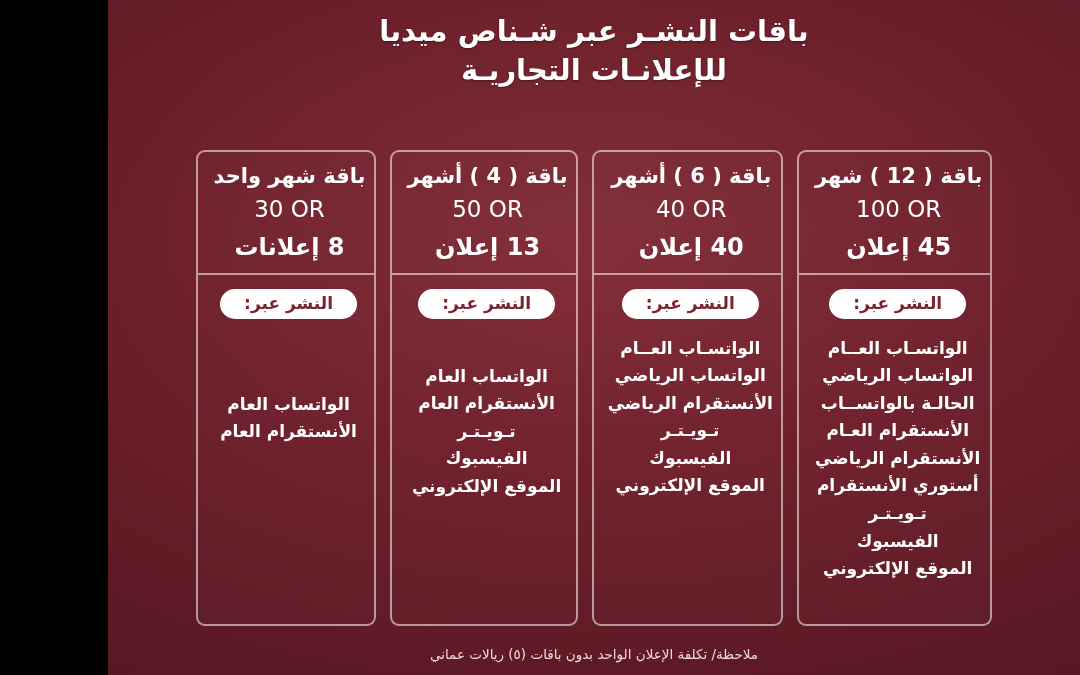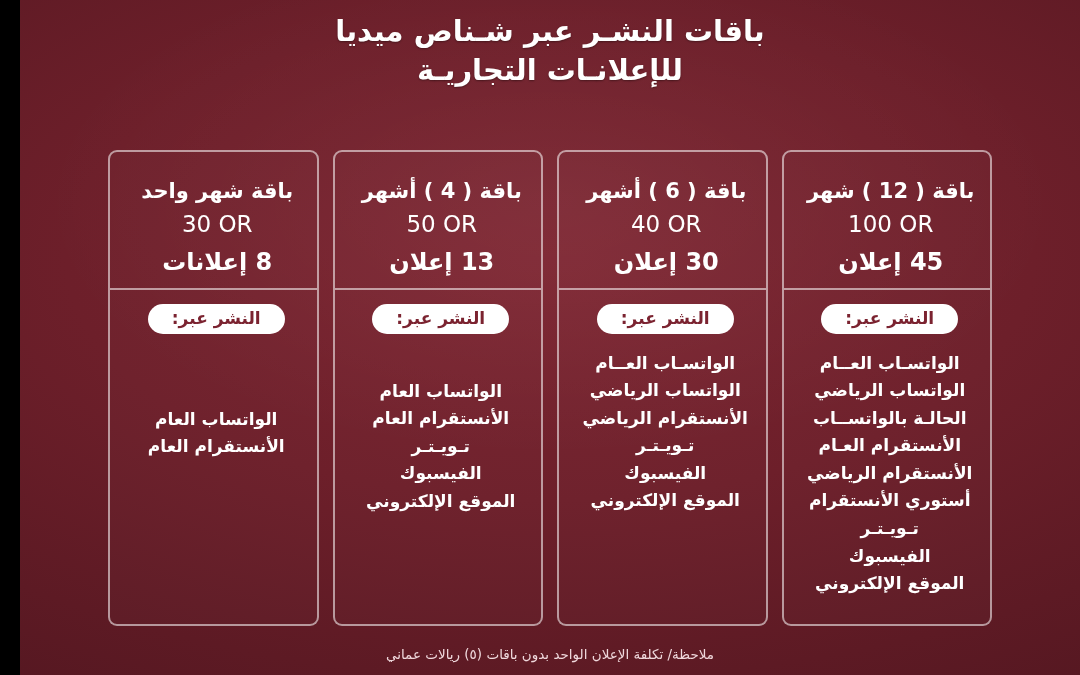--- a/index.html
+++ b/index.html
@@ -8,21 +8,21 @@
   }
   body {
     width: 1080px;
     height: 675px;
     overflow: hidden;
     font-family: "DejaVu Sans", "Liberation Sans", sans-serif;
     background: #000;
   }
   .poster {
     position: relative;
-    width: 1060px;
+    width: 972px;
     height: 675px;
     box-sizing: border-box;
     background:
       radial-gradient(ellipse 120% 95% at 50% 38%, #7d2430 0%, #6d1f2a 38%, #5d1a24 66%, #4a141d 100%);
     color: #ffffff;
     overflow: hidden;
   }
   .poster::after {
     content: "";
     position: absolute;
@@ -68,21 +68,20 @@
     min-height: 476px;
     display: flex;
     flex-direction: column;
     align-items: stretch;
     background: rgba(255,255,255,0.015);
   }
   .card-head {
     padding: 11px 8px 12px 16px;
     text-align: center;
     border-bottom: 2px solid rgba(255,255,255,0.55);
-    margin-top: 15px;
   }
   .card-title {
     font-size: 21px;
     font-weight: bold;
     line-height: 1.3;
     white-space: nowrap;
   }
   .card-price {
     font-size: 23px;
     font-weight: normal;
@@ -181,21 +180,21 @@
           <div class="ch">الفيسبوك</div>
           <div class="ch">الموقع الإلكتروني</div>
         </div>
       </div>
     </div>
 
     <div class="card">
       <div class="card-head">
         <div class="card-title">باقة ( 6 ) أشهر</div>
         <div class="card-price">40 OR</div>
-        <div class="card-count">30 إعلان</div>
+        <div class="card-count">40 إعلان</div>
       </div>
       <div class="card-body pad-small">
         <span class="pill">النشر عبر:</span>
         <div class="channels">
           <div class="ch">الواتسـاب العــام</div>
           <div class="ch">الواتساب الرياضي</div>
           <div class="ch">الأنستقرام الرياضي</div>
           <div class="ch">تـويـتـر</div>
           <div class="ch">الفيسبوك</div>
           <div class="ch">الموقع الإلكتروني</div>

